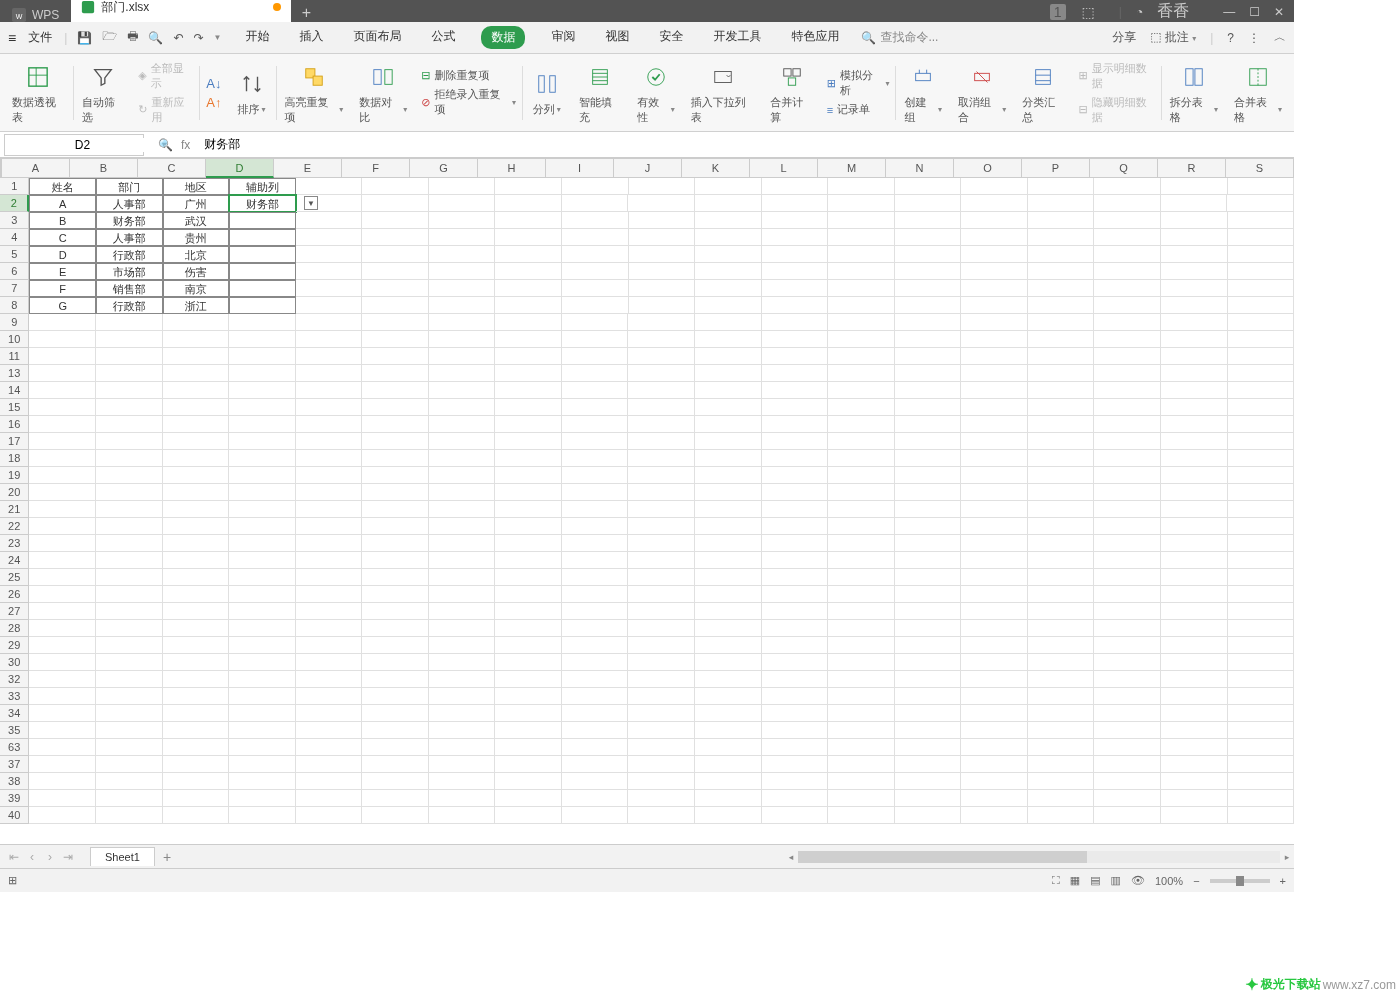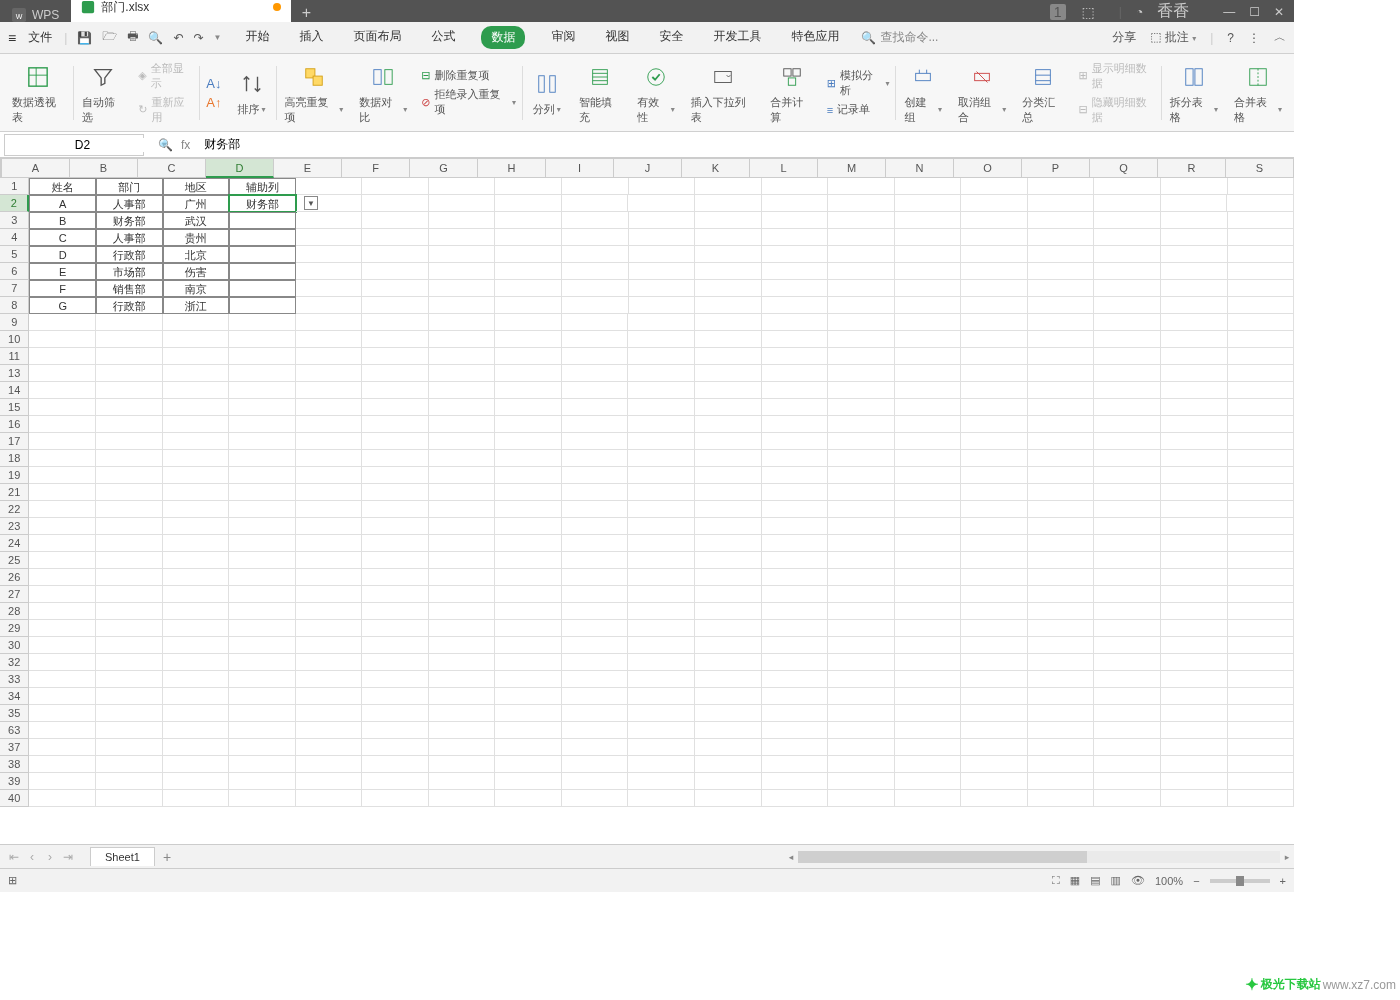--- a/index.html
+++ b/index.html
@@ -798,20 +798,42 @@
         <div class="cell"></div>
         <div class="cell"></div>
         <div class="cell"></div>
         <div class="cell"></div>
         <div class="cell"></div>
         <div class="cell"></div>
         <div class="cell"></div>
         <div class="cell"></div>
       </div>
       <div class="row">
+        <div class="row-h">20</div>
+        <div class="cell"></div>
+        <div class="cell"></div>
+        <div class="cell"></div>
+        <div class="cell"></div>
+        <div class="cell"></div>
+        <div class="cell"></div>
+        <div class="cell"></div>
+        <div class="cell"></div>
+        <div class="cell"></div>
+        <div class="cell"></div>
+        <div class="cell"></div>
+        <div class="cell"></div>
+        <div class="cell"></div>
+        <div class="cell"></div>
+        <div class="cell"></div>
+        <div class="cell"></div>
+        <div class="cell"></div>
+        <div class="cell"></div>
+        <div class="cell"></div>
+      </div>
+      <div class="row">
         <div class="row-h">21</div>
         <div class="cell"></div>
         <div class="cell"></div>
         <div class="cell"></div>
         <div class="cell"></div>
         <div class="cell"></div>
         <div class="cell"></div>
         <div class="cell"></div>
         <div class="cell"></div>
         <div class="cell"></div>

